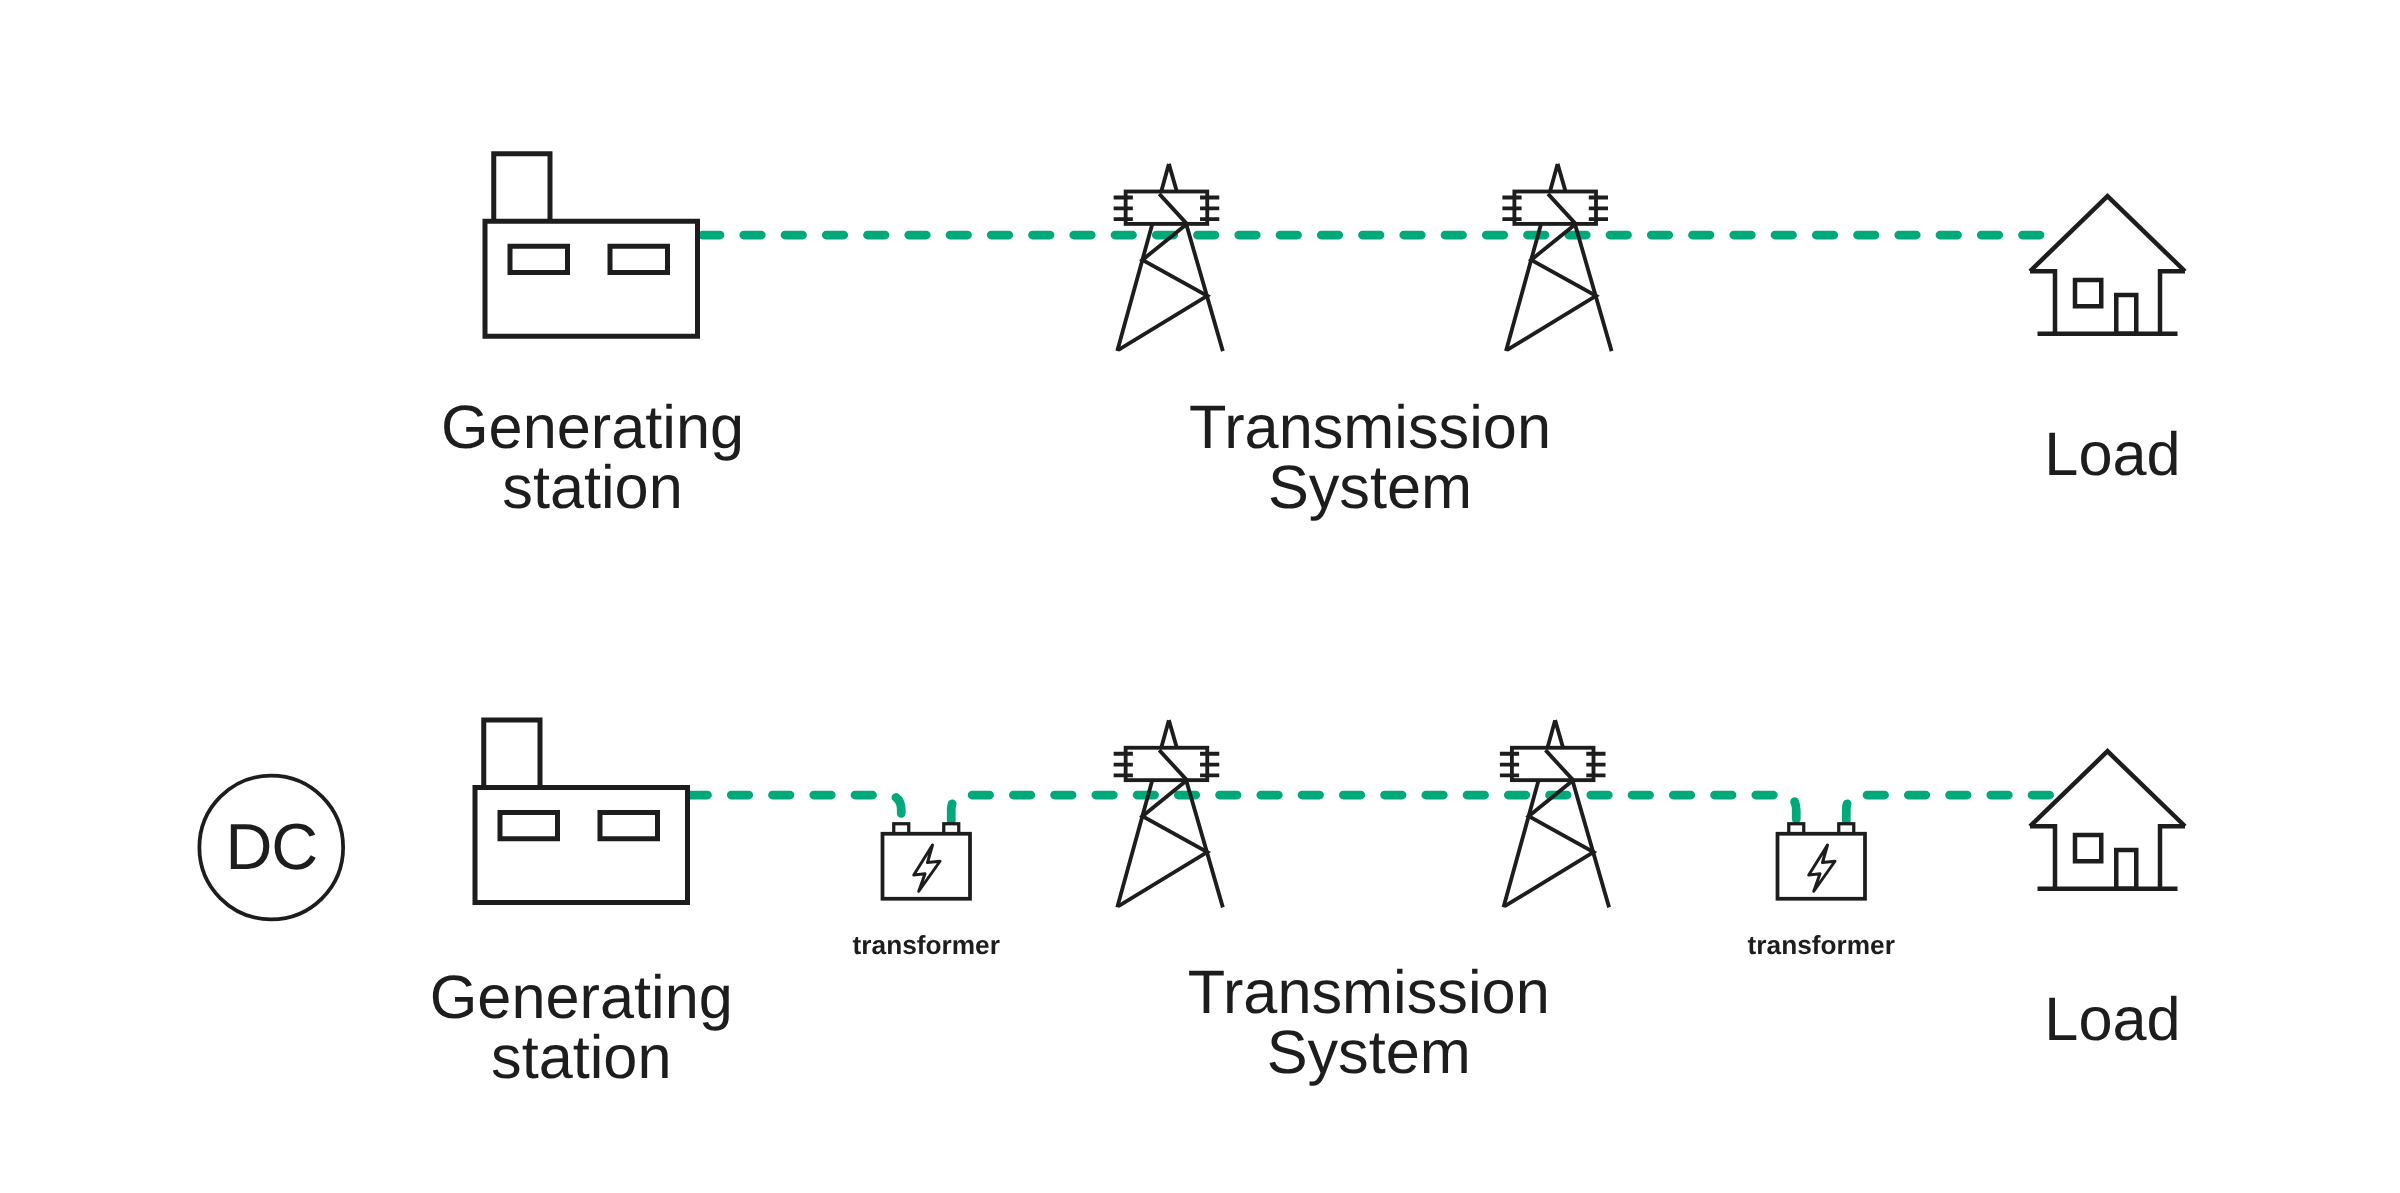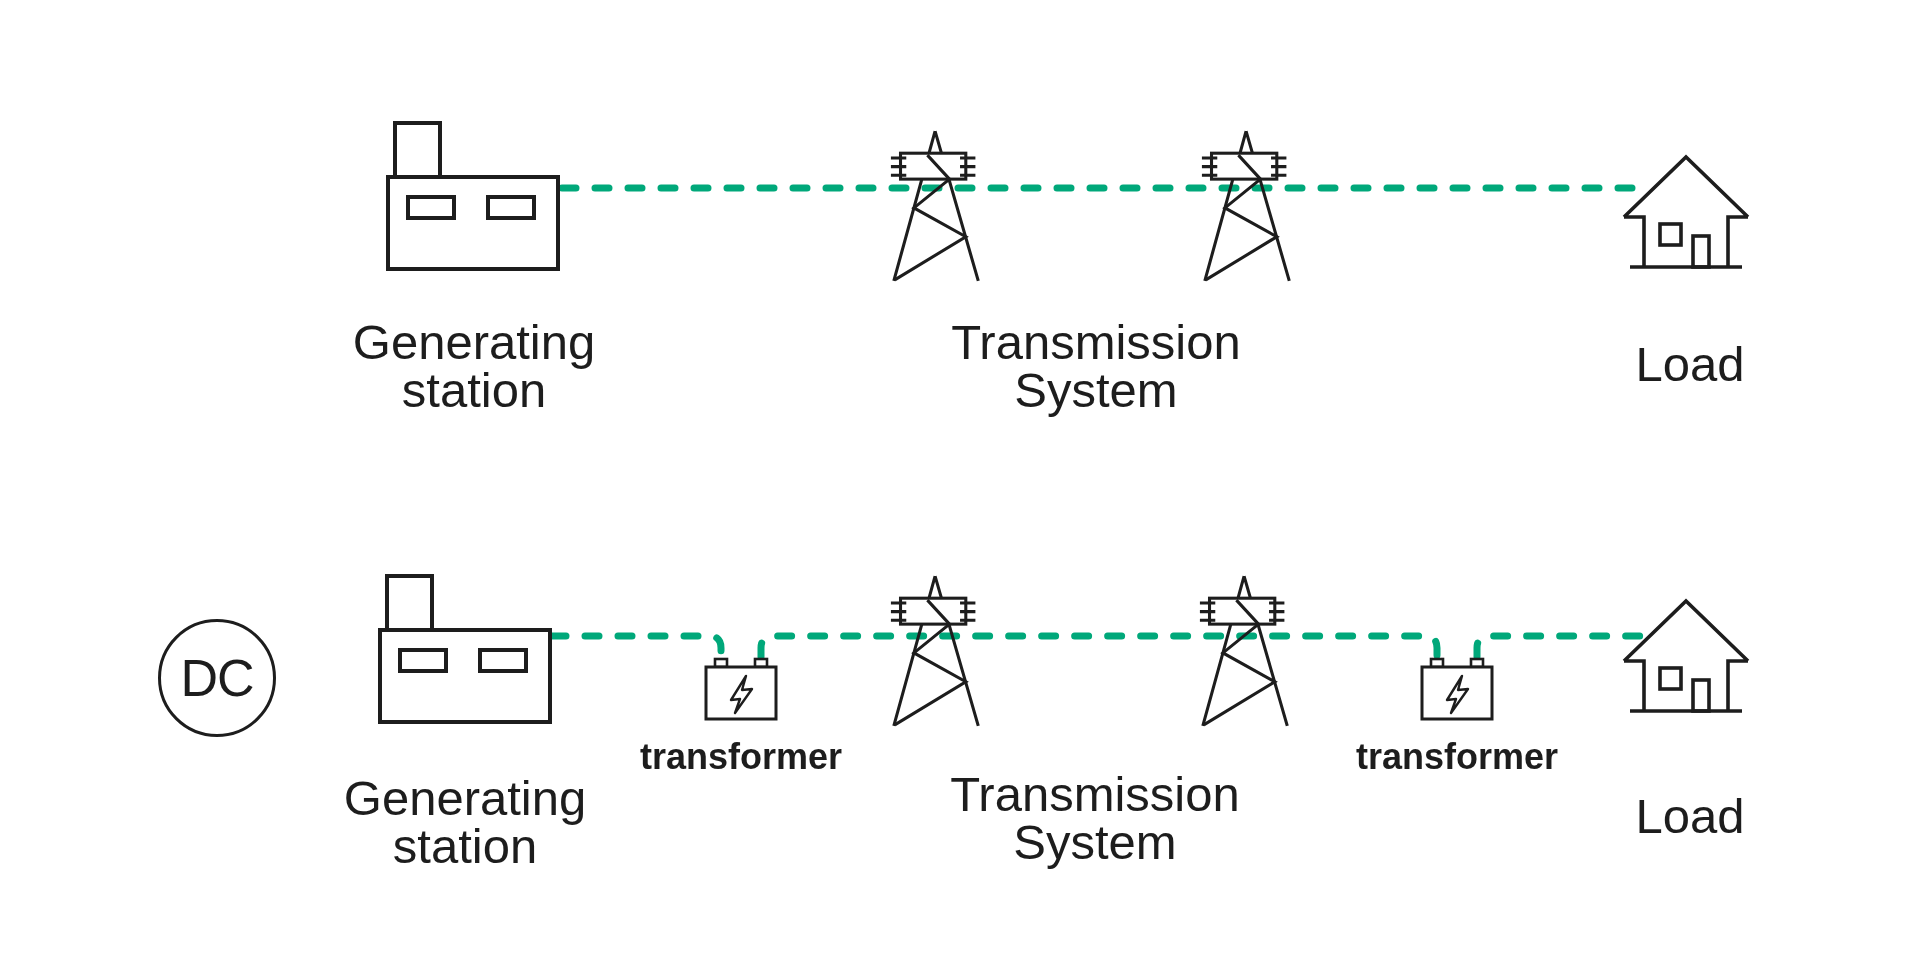--- a/index.html
+++ b/index.html
@@ -16,21 +16,21 @@
     position:absolute; width:112px; height:112px; border:3px solid var(--ink); border-radius:50%;
     display:flex; align-items:center; justify-content:center;
     font-size:52px; font-weight:300; letter-spacing:-1px; color:var(--ink);
   }
   .label {
     position:absolute; transform:translateX(-50%); text-align:center;
     font-size:49px; line-height:48px; color:var(--ink); white-space:pre-line;
   }
   .tlabel {
     position:absolute; transform:translateX(-50%); text-align:right;
-    font-size:36px; line-height:30px; font-weight:700; color:var(--ink); white-space:nowrap;
+    font-size:21px; line-height:30px; font-weight:700; color:var(--ink); white-space:nowrap;
   }
 </style>
 </head>
 <body>
 
 <div class="canvas">
 
   <svg class="scene" width="1920" height="954" viewBox="0 0 1920 954">
     <defs>
       <symbol id="sym-factory" viewBox="0 0 176 150" overflow="visible">

